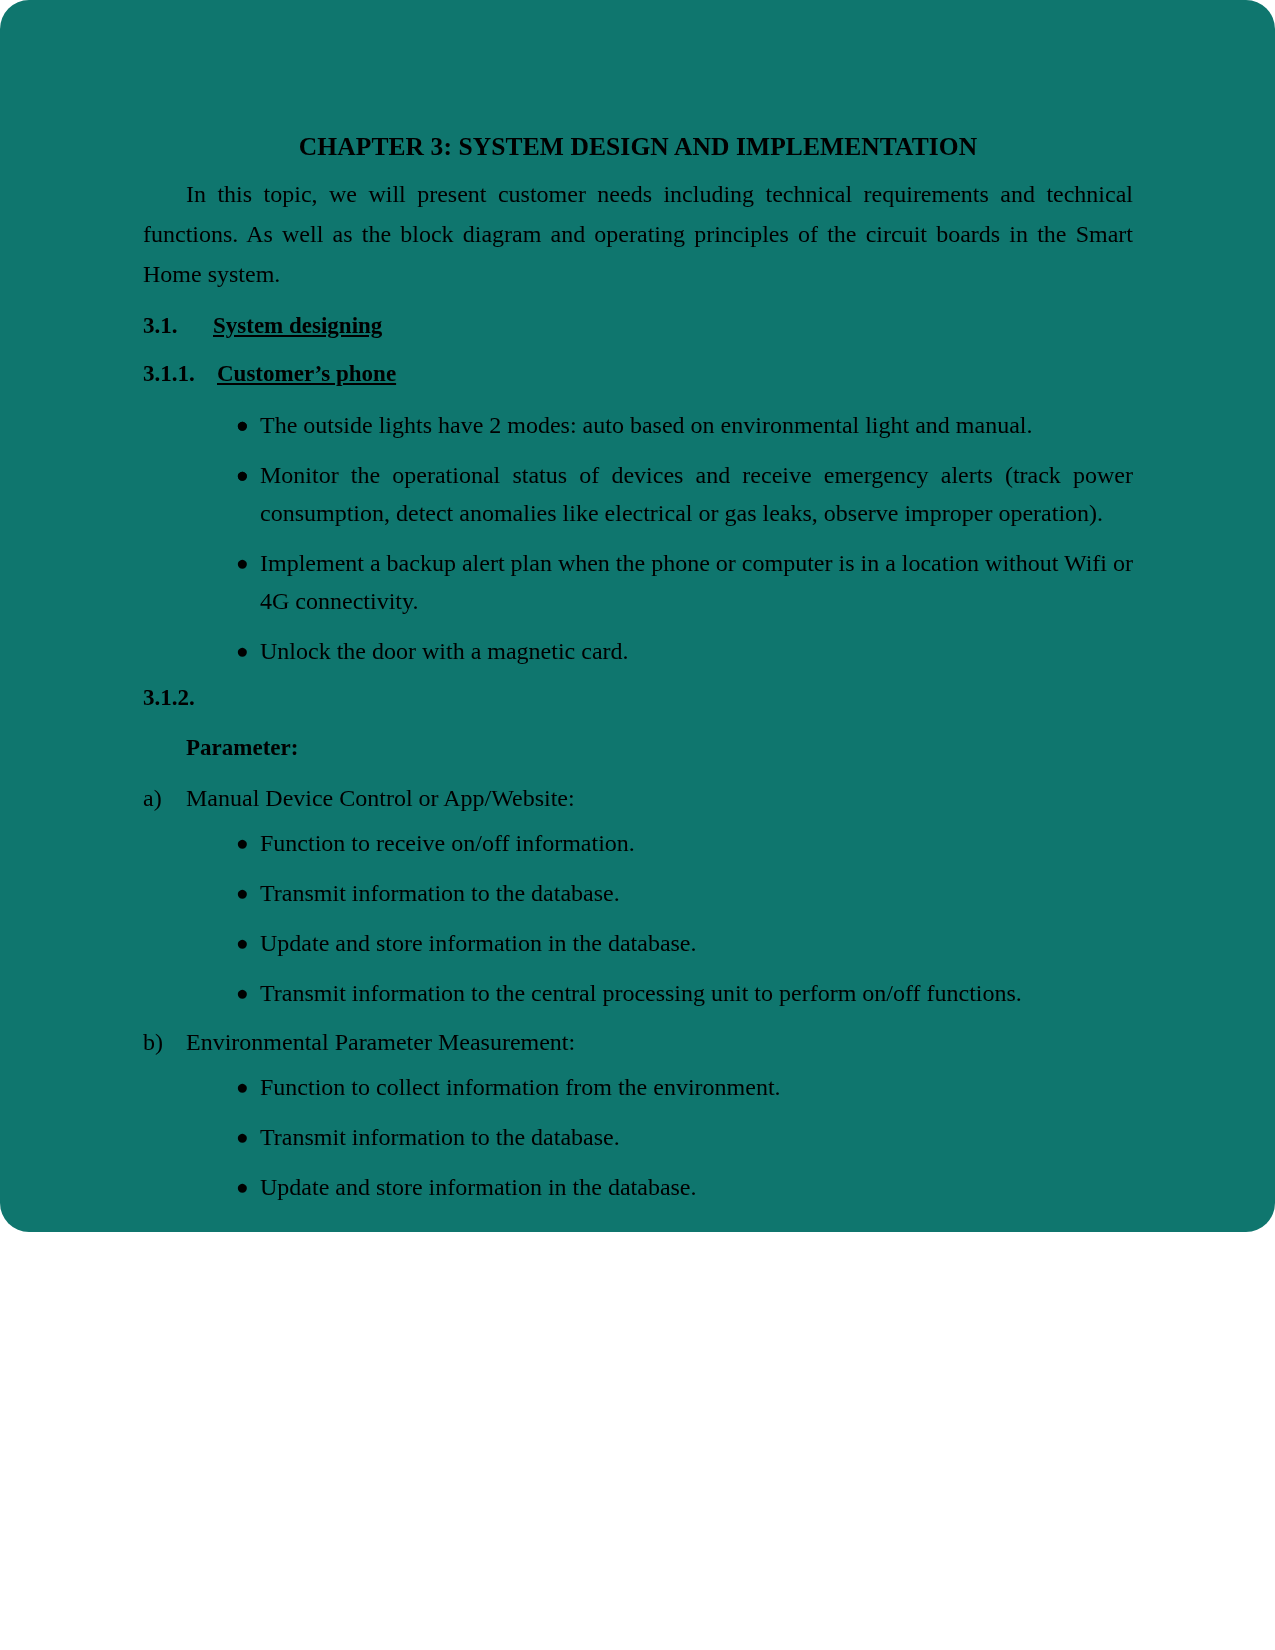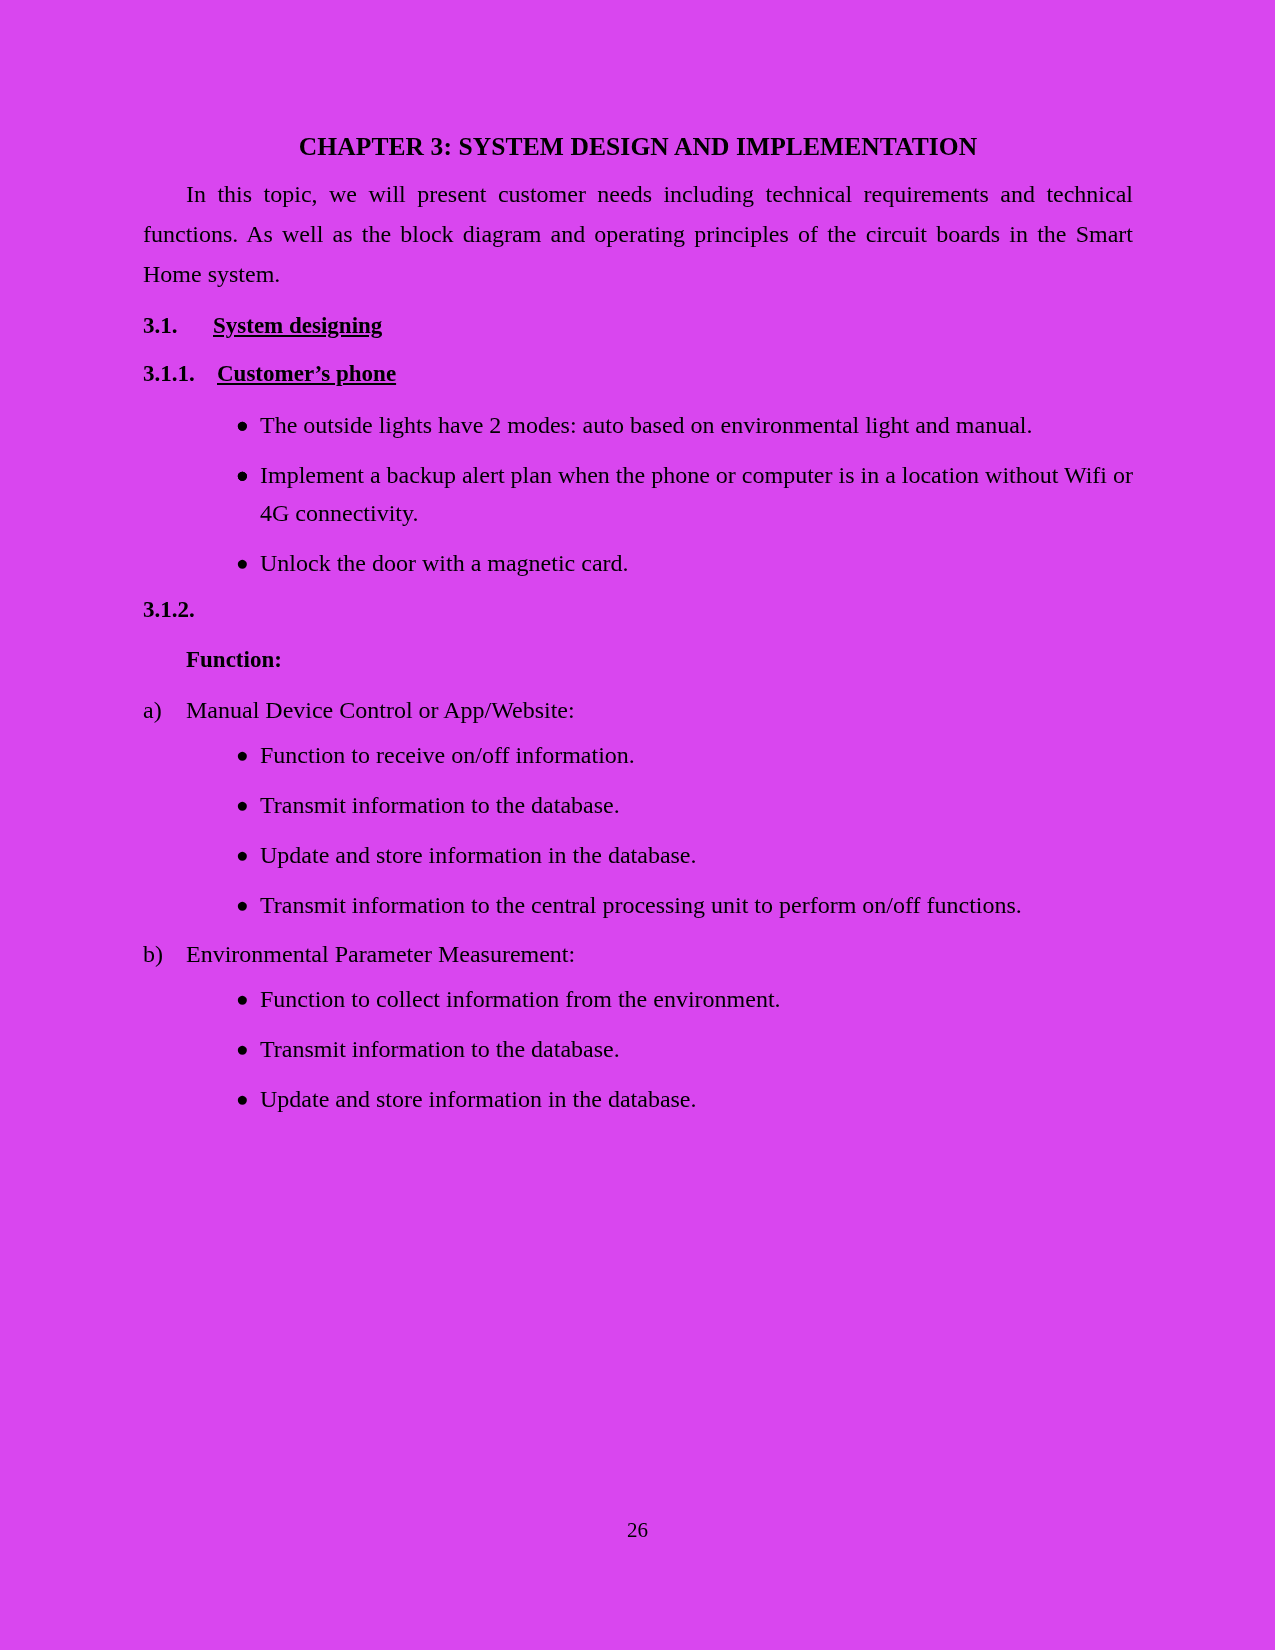--- a/index.html
+++ b/index.html
@@ -3,26 +3,27 @@
 <meta charset="utf-8">
 <style>
   html, body {
     margin: 0;
     padding: 0;
     background: #ffffff;
   }
   .page {
     position: relative;
     width: 1275px;
-    height: 1650px;
-    background: #d946ef;
+    height: 1232px;
+    background: #0f766e;
     margin: 0 auto;
     overflow: hidden;
     font-family: "Liberation Serif", "DejaVu Serif", serif;
     color: #000000;
+    border-radius: 29px;
   }
   .content {
     position: absolute;
     left: 143px;
     top: 132px;
     width: 990px;
   }
 
   
   .chapter-title {
@@ -147,38 +148,39 @@
         </li>
         <li class="bullet-item">
           <span class="dot">●</span>
           <span class="bullet-text">The outside lights have 2 modes: auto based on environmental light and manual.</span>
         </li>
         <li class="bullet-item">
           <span class="dot">●</span>
         </li>
         <li class="bullet-item">
           <span class="dot">●</span>
+          <span class="bullet-text">Monitor the operational status of devices and receive emergency alerts (track power consumption, detect anomalies like electrical or gas leaks, observe improper operation).</span>
         </li>
         <li class="bullet-item">
           <span class="dot">●</span>
           <span class="bullet-text">Implement a backup alert plan when the phone or computer is in a location without Wifi or 4G connectivity.</span>
         </li>
         <li class="bullet-item">
           <span class="dot">●</span>
           <span class="bullet-text">Unlock the door with a magnetic card.</span>
         </li>
       </ul>
     </div>
 
     <div class="section-block">
       <div class="heading-lvl3">
         <span class="num">3.1.2.</span>
       </div>
 
-      <div class="sub-label">Function:</div>
+      <div class="sub-label">Parameter:</div>
 
       <div class="letter-item">
         <span class="marker">a)</span>
         <span>Manual Device Control or App/Website:</span>
       </div>
 
       <ul class="bullet-list">
         <li class="bullet-item">
           <span class="dot">●</span>
           <span class="bullet-text">Function to receive on/off information.</span>

